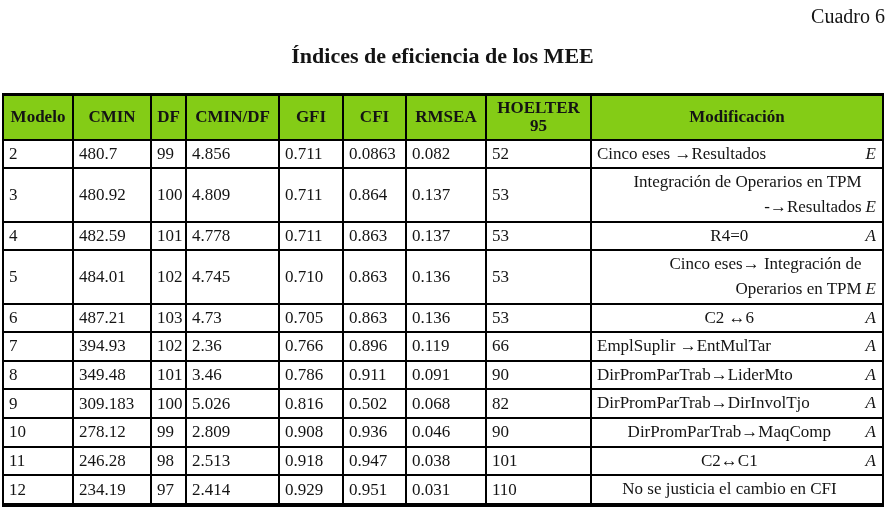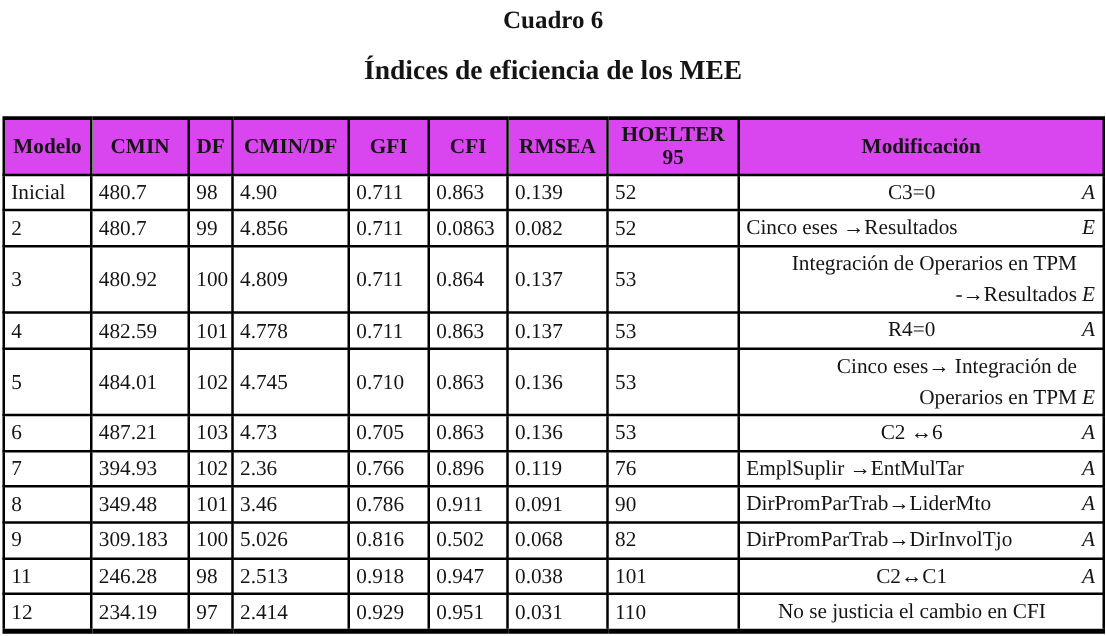--- a/index.html
+++ b/index.html
@@ -2,34 +2,34 @@
 <html><head>
 <meta charset="utf-8">
 <style>
   html,body{margin:0;padding:0;}
   body{
     width:885px;height:509px;background:#ffffff;
     font-family:"Liberation Serif", serif;color:#141414;
     position:relative;overflow:hidden;
   }
   .title-block{padding-top:4px;}
-  .title-line1{text-align:center;font-weight:bold;font-size:20px;line-height:1.2;}
+  .title-line1{text-align:right;font-weight:normal;font-size:20px;line-height:1.2;}
   .title-line2{text-align:center;font-weight:bold;font-size:22px;line-height:1.25;margin-top:14px;}
   table.mee{
     position:absolute;left:2px;top:93px;width:880px;
     border-collapse:collapse;table-layout:fixed;
   }
   th,td{
     border:2px solid #000;
     font-size:17px;
     padding:1px 5px;
     overflow:hidden;
   }
   thead th{
-    background:#d946ef;
+    background:#84cc16;
     text-align:center;
     font-weight:bold;
     white-space:pre-line;
     line-height:1.08;
     padding:3px 2px;
   }
   thead th{border-top:3px solid #000;}
   tbody tr:last-child td{border-bottom:4px solid #000;}
   td{vertical-align:middle;line-height:1.3;}
   td.num{text-align:left;}
@@ -77,36 +77,20 @@
         <th>GFI</th>
         <th>CFI</th>
         <th>RMSEA</th>
         <th>HOELTER
 95</th>
         <th>Modificación</th>
       </tr>
   </thead>
   <tbody>
       <tr>
-        <td class="num">Inicial</td>
-        <td class="num">480.7</td>
-        <td class="num">98</td>
-        <td class="num">4.90</td>
-        <td class="num">0.711</td>
-        <td class="num">0.863</td>
-        <td class="num">0.139</td>
-        <td class="num">52</td>
-        <td class="mod">
-          <div class="mod-wrap">
-            <span class="mod-text align-center">C3=0</span>
-            <span class="mod-letter">A</span>
-          </div>
-        </td>
-      </tr>
-      <tr>
         <td class="num">2</td>
         <td class="num">480.7</td>
         <td class="num">99</td>
         <td class="num">4.856</td>
         <td class="num">0.711</td>
         <td class="num">0.0863</td>
         <td class="num">0.082</td>
         <td class="num">52</td>
         <td class="mod">
           <div class="mod-wrap">
@@ -182,21 +166,21 @@
         </td>
       </tr>
       <tr>
         <td class="num">7</td>
         <td class="num">394.93</td>
         <td class="num">102</td>
         <td class="num">2.36</td>
         <td class="num">0.766</td>
         <td class="num">0.896</td>
         <td class="num">0.119</td>
-        <td class="num">76</td>
+        <td class="num">66</td>
         <td class="mod">
           <div class="mod-wrap">
             <span class="mod-text align-left">EmplSuplir →EntMulTar</span>
             <span class="mod-letter">A</span>
           </div>
         </td>
       </tr>
       <tr>
         <td class="num">8</td>
         <td class="num">349.48</td>
@@ -223,20 +207,36 @@
         <td class="num">0.068</td>
         <td class="num">82</td>
         <td class="mod">
           <div class="mod-wrap">
             <span class="mod-text align-left">DirPromParTrab→DirInvolTjo</span>
             <span class="mod-letter">A</span>
           </div>
         </td>
       </tr>
       <tr>
+        <td class="num">10</td>
+        <td class="num">278.12</td>
+        <td class="num">99</td>
+        <td class="num">2.809</td>
+        <td class="num">0.908</td>
+        <td class="num">0.936</td>
+        <td class="num">0.046</td>
+        <td class="num">90</td>
+        <td class="mod">
+          <div class="mod-wrap">
+            <span class="mod-text align-center">DirPromParTrab→MaqComp</span>
+            <span class="mod-letter">A</span>
+          </div>
+        </td>
+      </tr>
+      <tr>
         <td class="num">11</td>
         <td class="num">246.28</td>
         <td class="num">98</td>
         <td class="num">2.513</td>
         <td class="num">0.918</td>
         <td class="num">0.947</td>
         <td class="num">0.038</td>
         <td class="num">101</td>
         <td class="mod">
           <div class="mod-wrap">

